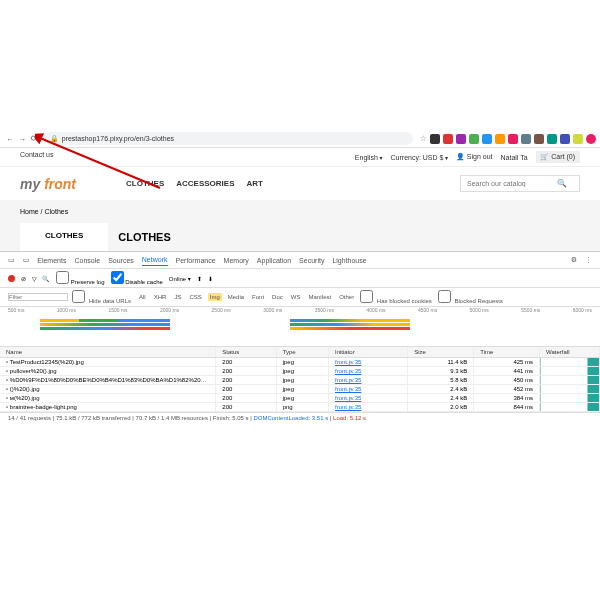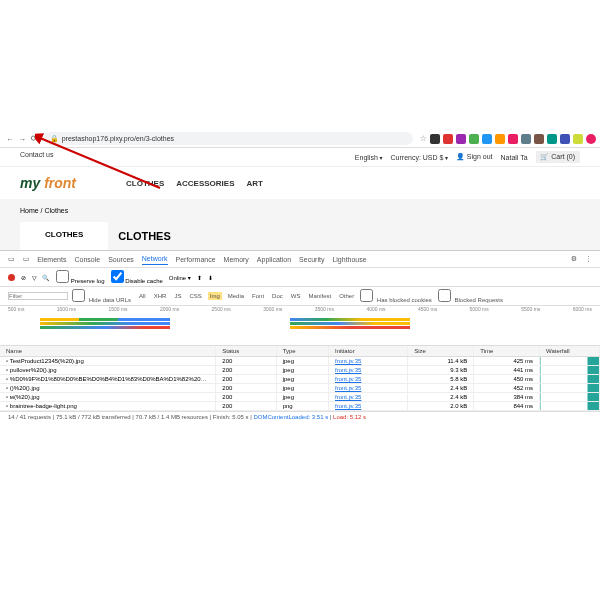--- a/index.html
+++ b/index.html
@@ -9,21 +9,21 @@
 .nav-btn { width: 12px; height: 12px; display: flex; align-items: center; justify-content: center; color: #555; cursor: pointer; }
 .url-bar { flex: 1; display: flex; align-items: center; background: #f1f3f4; border-radius: 10px; padding: 1px 6px; margin: 0 4px; height: 13px; }
 .lock { font-size: 7px; color: #5f6368; margin-right: 3px; }
 .url { font-size: 7px; color: #333; }
 .ext-icons { display: flex; gap: 3px; }
 .ext-icon { width: 10px; height: 10px; border-radius: 2px; display: inline-block; }
 .topbar { display: flex; justify-content: space-between; padding: 3px 20px; font-size: 7px; color: #333; border-bottom: 1px solid #eee; }
 .topbar-r { display: flex; gap: 8px; align-items: center; }
 .logo-row { display: flex; align-items: center; padding: 8px 20px; }
 .logo { font-size: 14px; font-weight: bold; font-style: italic; }
-.logo .my { color: #14532d; }
+.logo .my { color: #737373; }
 .logo .store { color: #e08833; }
 .nav { display: flex; gap: 12px; margin-left: 50px; font-size: 8px; font-weight: bold; color: #333; }
 .search-box { margin-left: auto; border: 1px solid #ddd; padding: 3px 6px; display: flex; align-items: center; width: 120px; }
 .search-box input { border: none; outline: none; font-size: 7px; width: 90px; }
 .crumb-row { background: #f5f5f5; padding: 8px 20px; font-size: 7px; }
 .tab-row { background: #f5f5f5; padding: 0 20px; display: flex; gap: 10px; }
 .tab { background: #fff; padding: 8px 25px; font-size: 8px; font-weight: bold; }
 .heading { font-size: 11px; font-weight: bold; padding: 8px 0; }
 .arrow { position: absolute; top: 133px; left: 35px; pointer-events: none; }
 .devtools { border-top: 1px solid #ccc; font-size: 7px; }
@@ -91,20 +91,24 @@
   </div>
 </div>
 
 <div class="logo-row">
   <div class="logo"><span class="my">my</span> <span class="store">front</span></div>
   <div class="nav">
     <span>CLOTHES</span>
     <span>ACCESSORIES</span>
     <span>ART</span>
   </div>
+  <div class="search-box">
+    <input placeholder="Search our catalog" style="">
+    <span>🔍</span>
+  </div>
 </div>
 
 <div class="crumb-row">Home  /  Clothes</div>
 <div class="tab-row">
   <div class="tab">CLOTHES</div>
   <div class="heading">CLOTHES</div>
 </div>
 
 <svg class="arrow" width="140" height="60">
   <defs>

